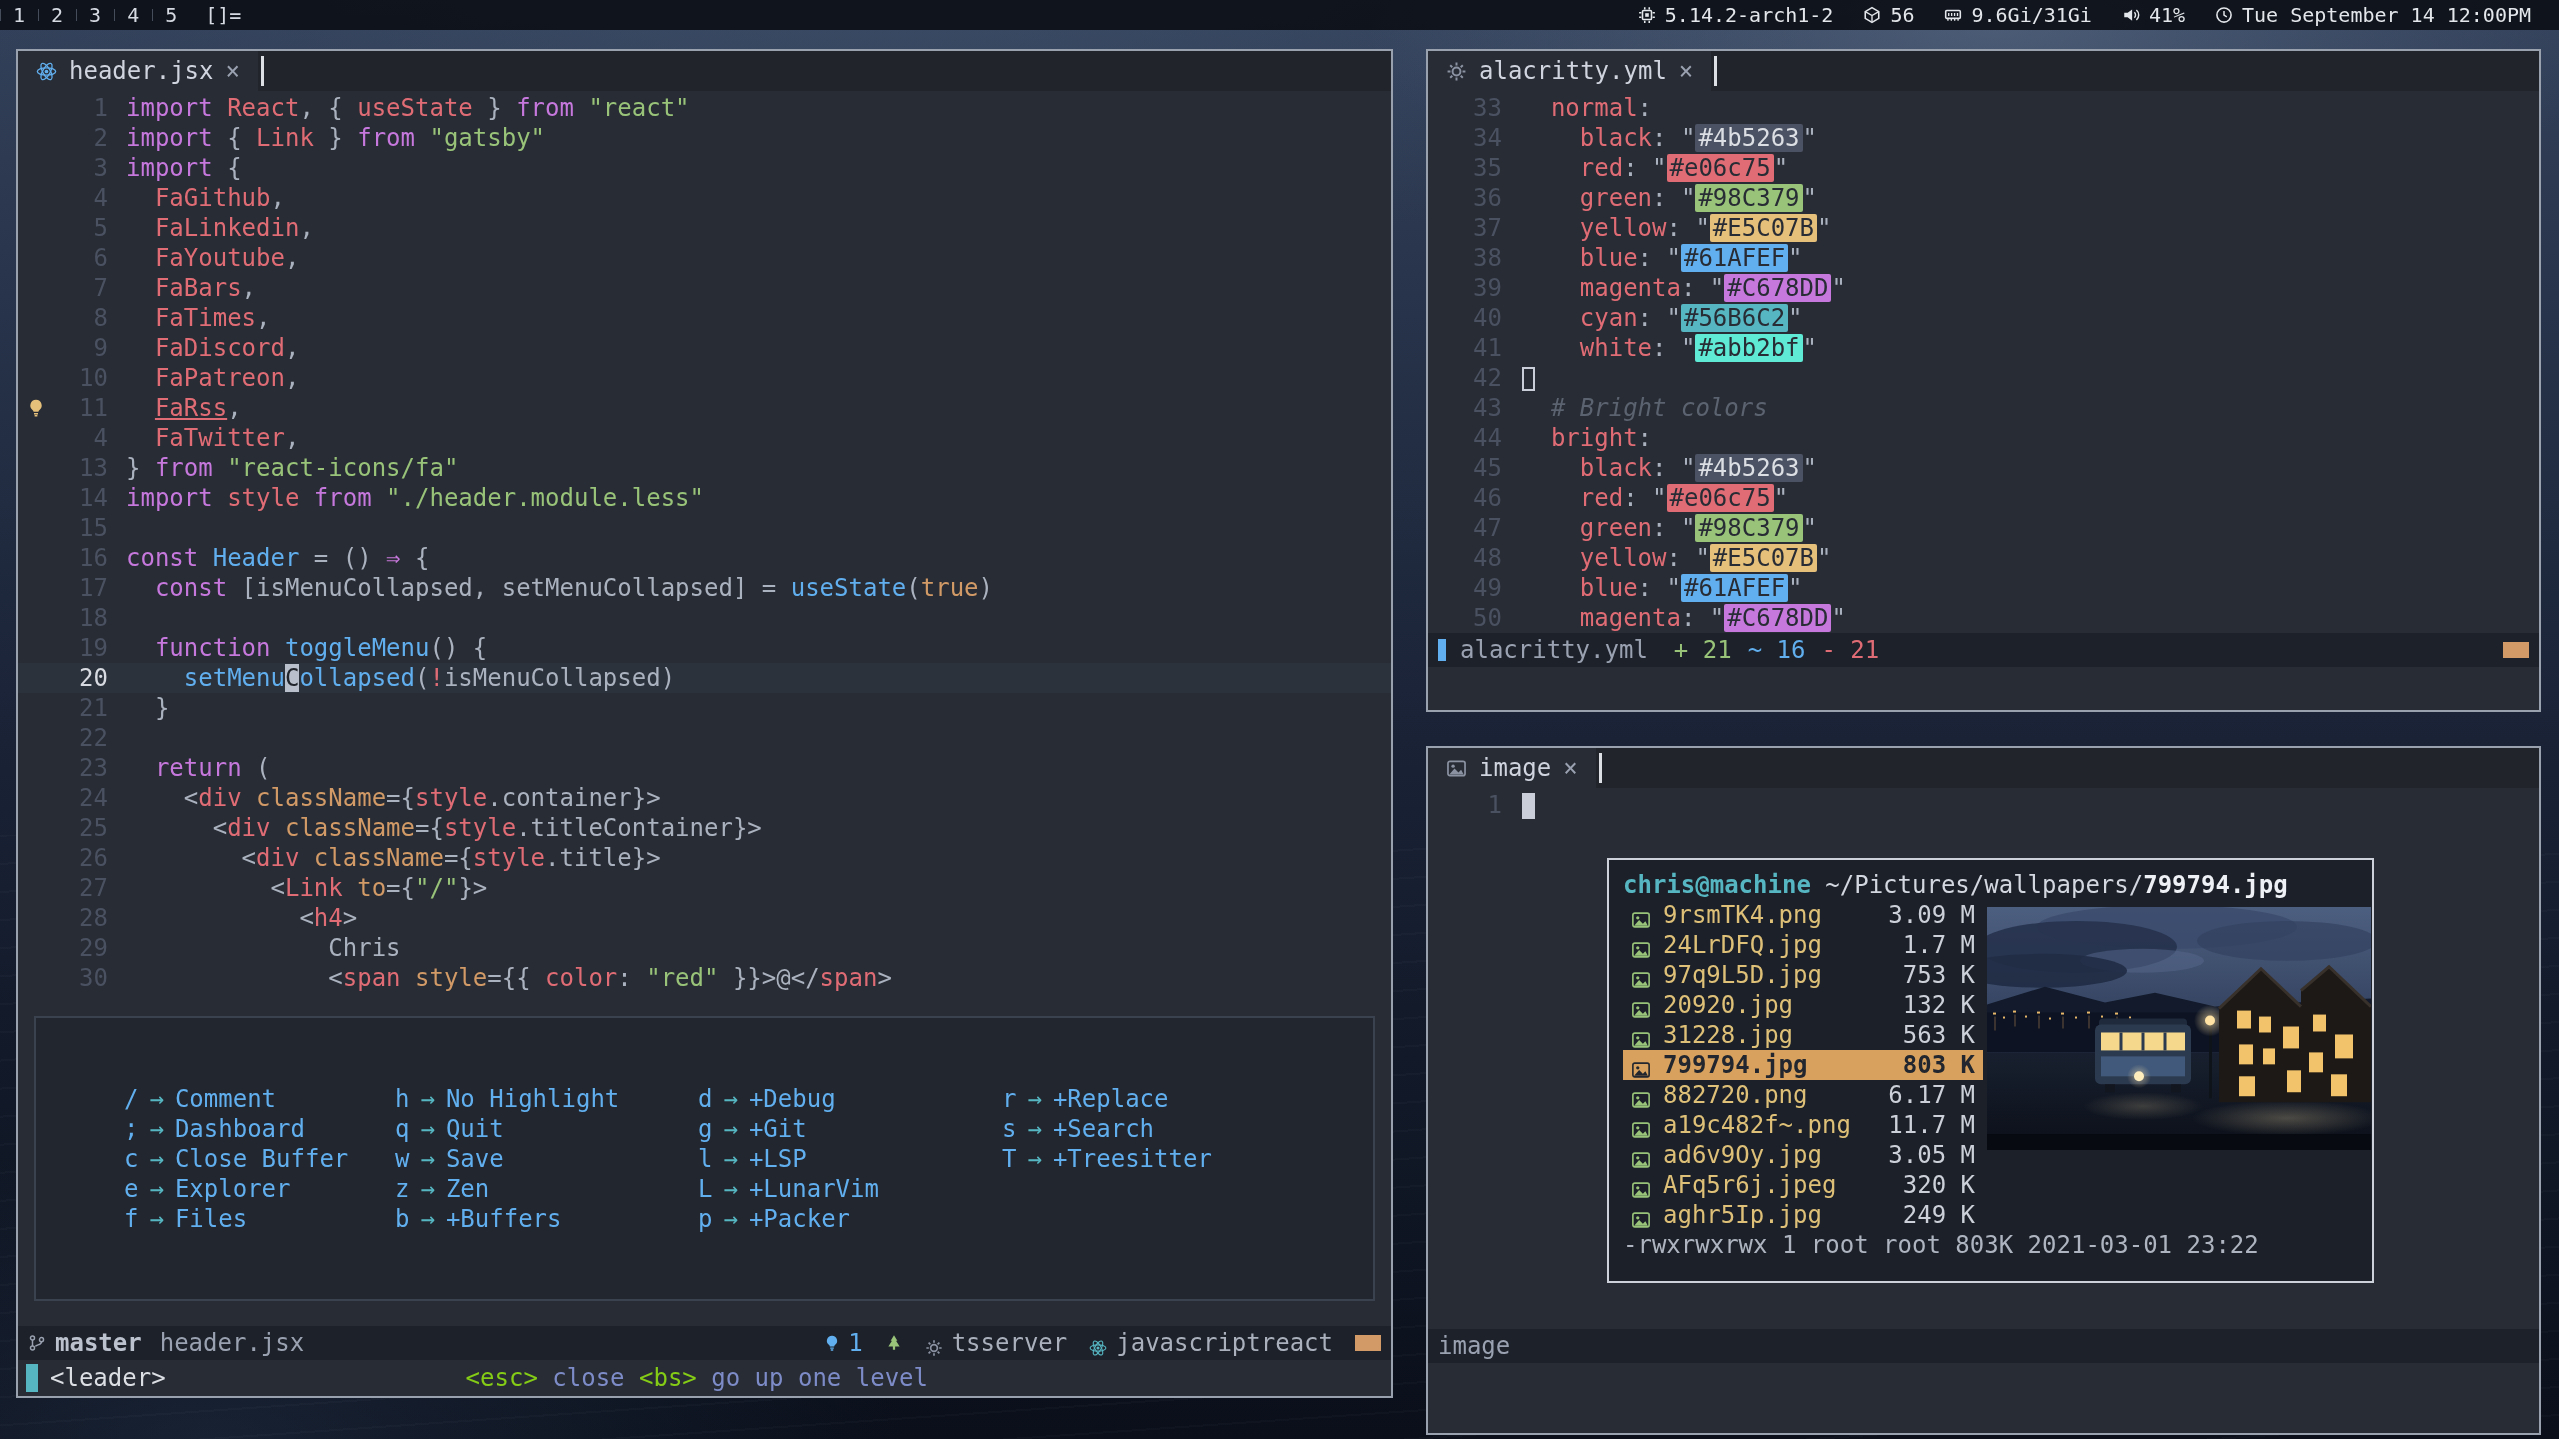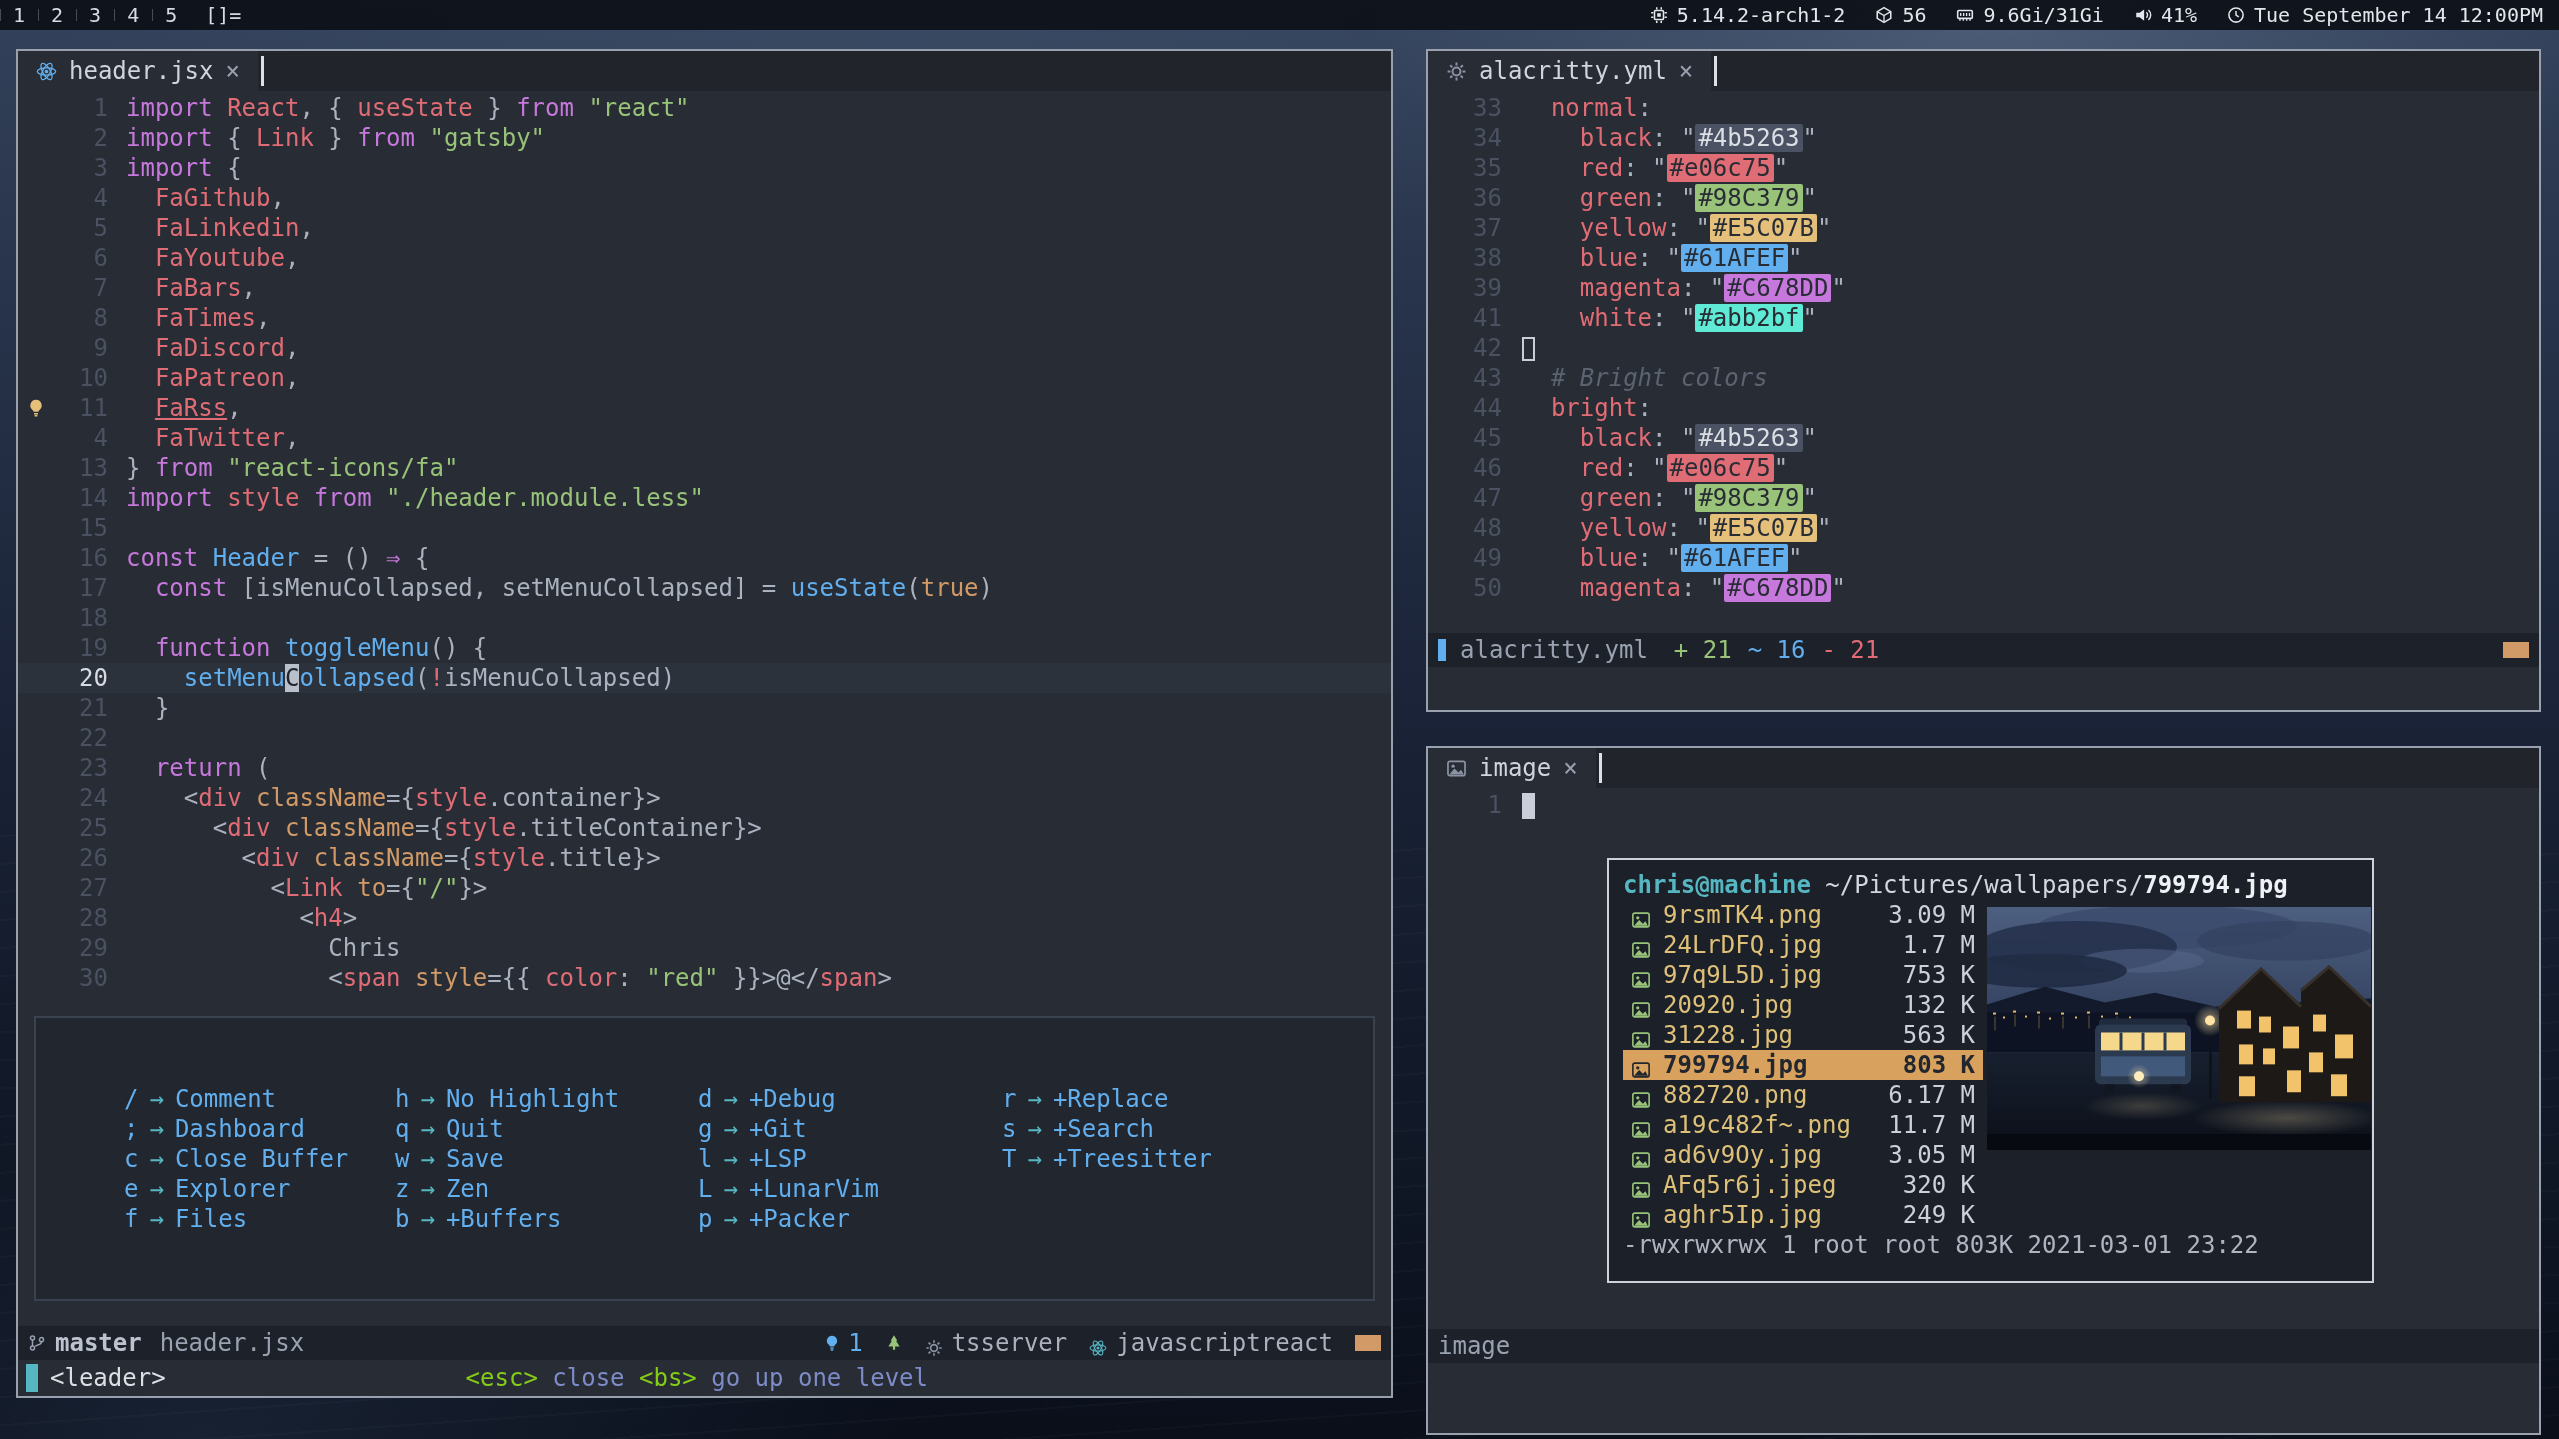--- a/index.html
+++ b/index.html
@@ -16,21 +16,21 @@
   #wallpaper::after{content:"";position:absolute;left:0;right:0;top:58%;bottom:0;
     background:repeating-linear-gradient(176deg, rgba(220,230,245,.05) 0 2px, transparent 2px 28px);opacity:.45}
 
   
   #topbar{position:absolute;left:0;top:0;right:0;height:30px;background:rgba(13,17,24,.94);
     display:flex;align-items:center;color:#d6dae2;font:20px/30px "DejaVu Sans Mono",monospace;z-index:9}
   #workspaces{display:flex;align-items:center;height:100%}
   .ws{padding:0 13px;position:relative;cursor:default}
   .ws::before{content:"";position:absolute;left:0;top:9px;bottom:9px;width:1px;background:#454c5a}
   #layout-ind{padding:0 15px;color:#d6dae2}
-  #modules{margin-left:auto;display:flex;gap:30px;align-items:flex-start;padding-right:16px}
+  #modules{margin-left:auto;display:flex;gap:30px;align-items:flex-start;padding-right:28px}
   .module{display:flex;align-items:center;gap:9px;color:#e3e6ea}
   .icn{display:inline-flex;align-items:center}
   .icn svg{width:18px;height:18px;display:block}
 
   
   .win{position:absolute;background:#282c34;border:2px solid #99a1af;display:flex;flex-direction:column}
   #win-left{left:16px;top:49px;width:1377px;height:1349px}
   #win-tr{left:1426px;top:49px;width:1115px;height:663px}
   #win-br{left:1426px;top:746px;width:1115px;height:689px}
 
@@ -338,20 +338,21 @@
     <div class="tab-cursor"></div>
   </div>
   <div class="codearea g2">
       <div class="cl"><span class="sign"></span><span class="lnum">33</span><span class="ltext"><span class="tok-pl">  </span><span class="tok-red">normal</span><span class="tok-pl">:</span></span></div>
       <div class="cl"><span class="sign"></span><span class="lnum">34</span><span class="ltext"><span class="tok-pl">    </span><span class="tok-red">black</span><span class="tok-pl">: "</span><span class="tok-pl sw" style="background: rgb(75, 82, 99); color: rgb(220, 223, 228);">#4b5263</span><span class="tok-pl">"</span></span></div>
       <div class="cl"><span class="sign"></span><span class="lnum">35</span><span class="ltext"><span class="tok-pl">    </span><span class="tok-red">red</span><span class="tok-pl">: "</span><span class="tok-pl sw" style="background: rgb(224, 108, 117); color: rgb(40, 44, 52);">#e06c75</span><span class="tok-pl">"</span></span></div>
       <div class="cl"><span class="sign"></span><span class="lnum">36</span><span class="ltext"><span class="tok-pl">    </span><span class="tok-red">green</span><span class="tok-pl">: "</span><span class="tok-pl sw" style="background: rgb(152, 195, 121); color: rgb(40, 44, 52);">#98C379</span><span class="tok-pl">"</span></span></div>
       <div class="cl"><span class="sign"></span><span class="lnum">37</span><span class="ltext"><span class="tok-pl">    </span><span class="tok-red">yellow</span><span class="tok-pl">: "</span><span class="tok-pl sw" style="background: rgb(229, 192, 123); color: rgb(40, 44, 52);">#E5C07B</span><span class="tok-pl">"</span></span></div>
       <div class="cl"><span class="sign"></span><span class="lnum">38</span><span class="ltext"><span class="tok-pl">    </span><span class="tok-red">blue</span><span class="tok-pl">: "</span><span class="tok-pl sw" style="background: rgb(97, 175, 239); color: rgb(40, 44, 52);">#61AFEF</span><span class="tok-pl">"</span></span></div>
       <div class="cl"><span class="sign"></span><span class="lnum">39</span><span class="ltext"><span class="tok-pl">    </span><span class="tok-red">magenta</span><span class="tok-pl">: "</span><span class="tok-pl sw" style="background: rgb(198, 120, 221); color: rgb(40, 44, 52);">#C678DD</span><span class="tok-pl">"</span></span></div>
+      <div class="cl"><span class="sign"></span><span class="lnum">40</span><span class="ltext"><span class="tok-pl">    </span><span class="tok-red">cyan</span><span class="tok-pl">: "</span><span class="tok-pl sw" style="background: rgb(86, 182, 194); color: rgb(40, 44, 52);">#56B6C2</span><span class="tok-pl">"</span></span></div>
       <div class="cl"><span class="sign"></span><span class="lnum">41</span><span class="ltext"><span class="tok-pl">    </span><span class="tok-red">white</span><span class="tok-pl">: "</span><span class="tok-pl sw" style="background: #5eead4; color: rgb(40, 44, 52);">#abb2bf</span><span class="tok-pl">"</span></span></div>
       <div class="cl"><span class="sign"></span><span class="lnum">42</span><span class="ltext"><span class="hollow"></span></span></div>
       <div class="cl"><span class="sign"></span><span class="lnum">43</span><span class="ltext"><span class="tok-cm">  # Bright colors</span></span></div>
       <div class="cl"><span class="sign"></span><span class="lnum">44</span><span class="ltext"><span class="tok-pl">  </span><span class="tok-red">bright</span><span class="tok-pl">:</span></span></div>
       <div class="cl"><span class="sign"></span><span class="lnum">45</span><span class="ltext"><span class="tok-pl">    </span><span class="tok-red">black</span><span class="tok-pl">: "</span><span class="tok-pl sw" style="background: rgb(75, 82, 99); color: rgb(220, 223, 228);">#4b5263</span><span class="tok-pl">"</span></span></div>
       <div class="cl"><span class="sign"></span><span class="lnum">46</span><span class="ltext"><span class="tok-pl">    </span><span class="tok-red">red</span><span class="tok-pl">: "</span><span class="tok-pl sw" style="background: rgb(224, 108, 117); color: rgb(40, 44, 52);">#e06c75</span><span class="tok-pl">"</span></span></div>
       <div class="cl"><span class="sign"></span><span class="lnum">47</span><span class="ltext"><span class="tok-pl">    </span><span class="tok-red">green</span><span class="tok-pl">: "</span><span class="tok-pl sw" style="background: rgb(152, 195, 121); color: rgb(40, 44, 52);">#98C379</span><span class="tok-pl">"</span></span></div>
       <div class="cl"><span class="sign"></span><span class="lnum">48</span><span class="ltext"><span class="tok-pl">    </span><span class="tok-red">yellow</span><span class="tok-pl">: "</span><span class="tok-pl sw" style="background: rgb(229, 192, 123); color: rgb(40, 44, 52);">#E5C07B</span><span class="tok-pl">"</span></span></div>
       <div class="cl"><span class="sign"></span><span class="lnum">49</span><span class="ltext"><span class="tok-pl">    </span><span class="tok-red">blue</span><span class="tok-pl">: "</span><span class="tok-pl sw" style="background: rgb(97, 175, 239); color: rgb(40, 44, 52);">#61AFEF</span><span class="tok-pl">"</span></span></div>
       <div class="cl"><span class="sign"></span><span class="lnum">50</span><span class="ltext"><span class="tok-pl">    </span><span class="tok-red">magenta</span><span class="tok-pl">: "</span><span class="tok-pl sw" style="background: rgb(198, 120, 221); color: rgb(40, 44, 52);">#C678DD</span><span class="tok-pl">"</span></span></div>

